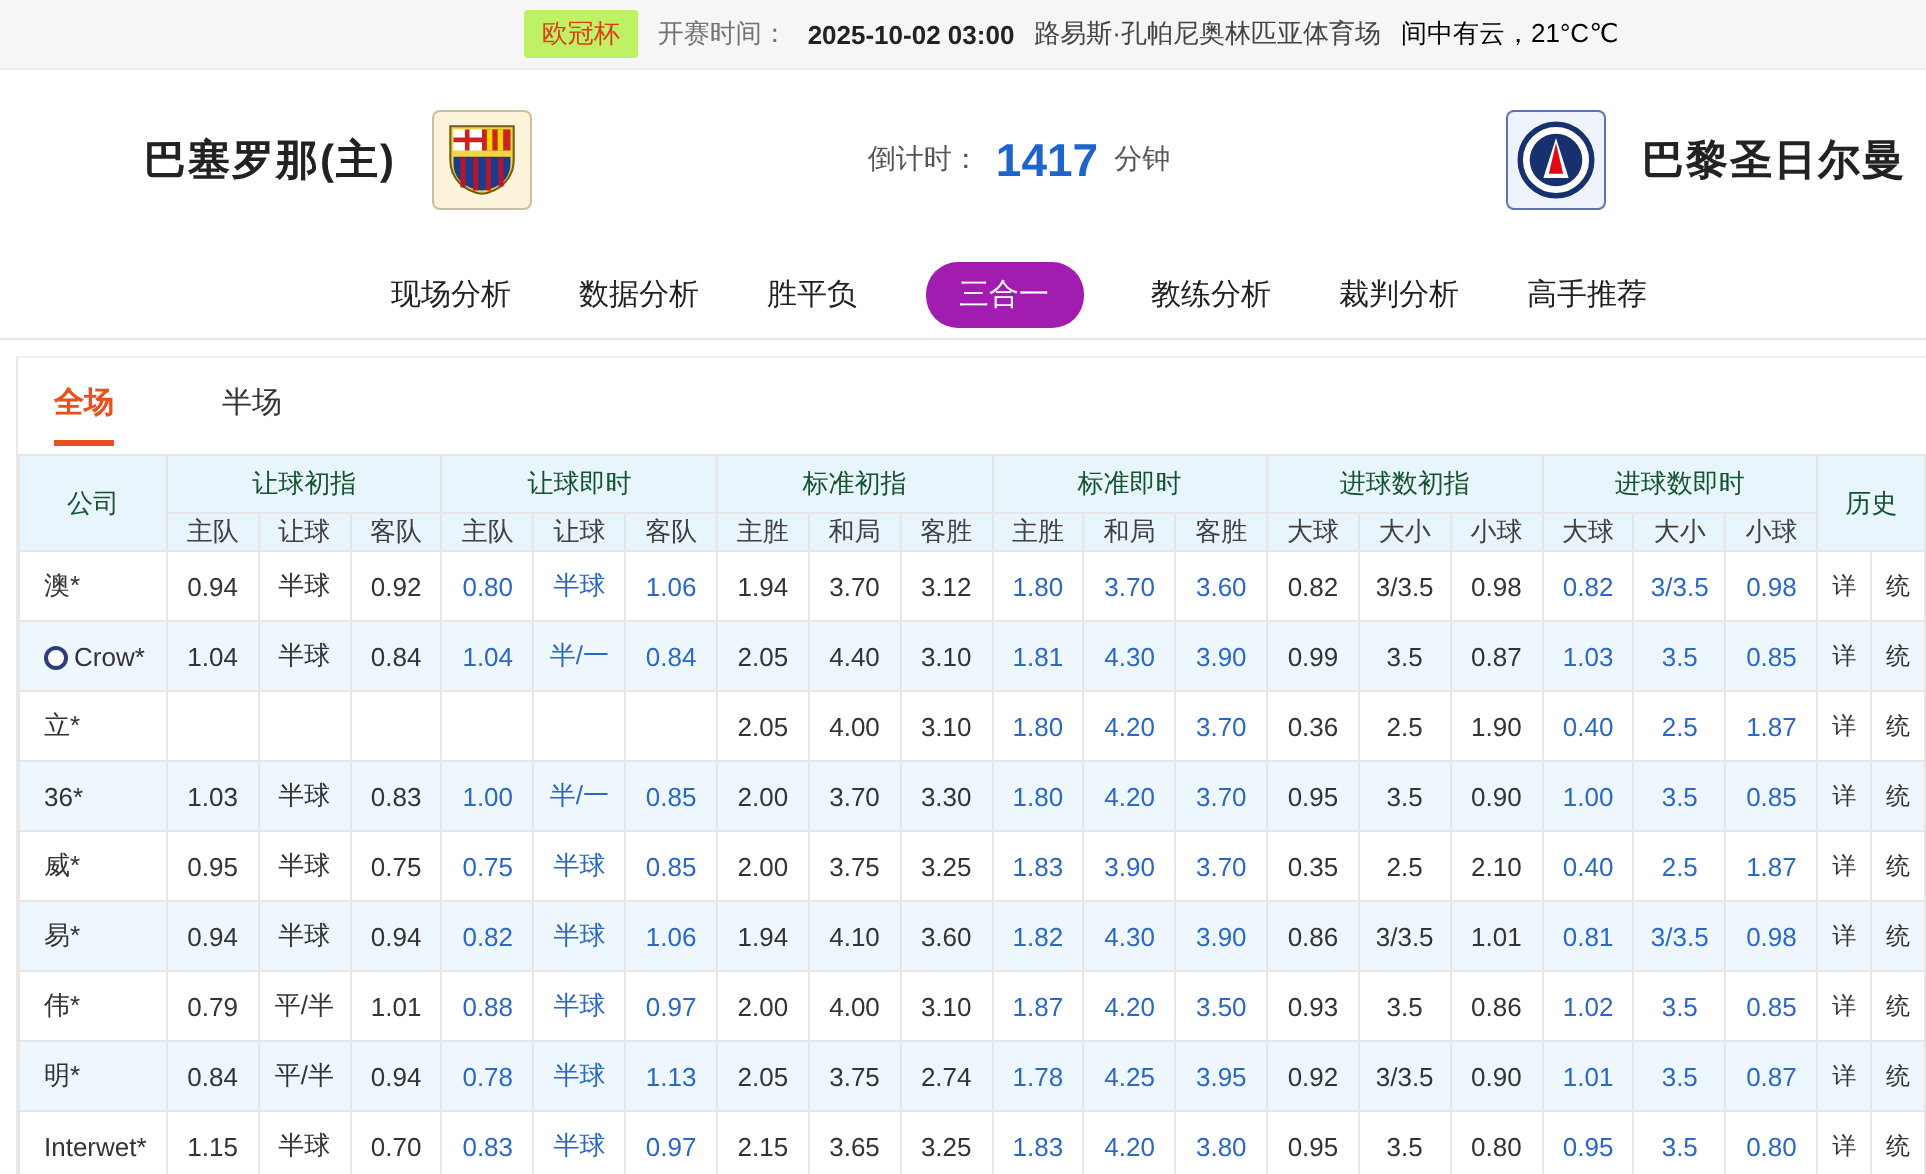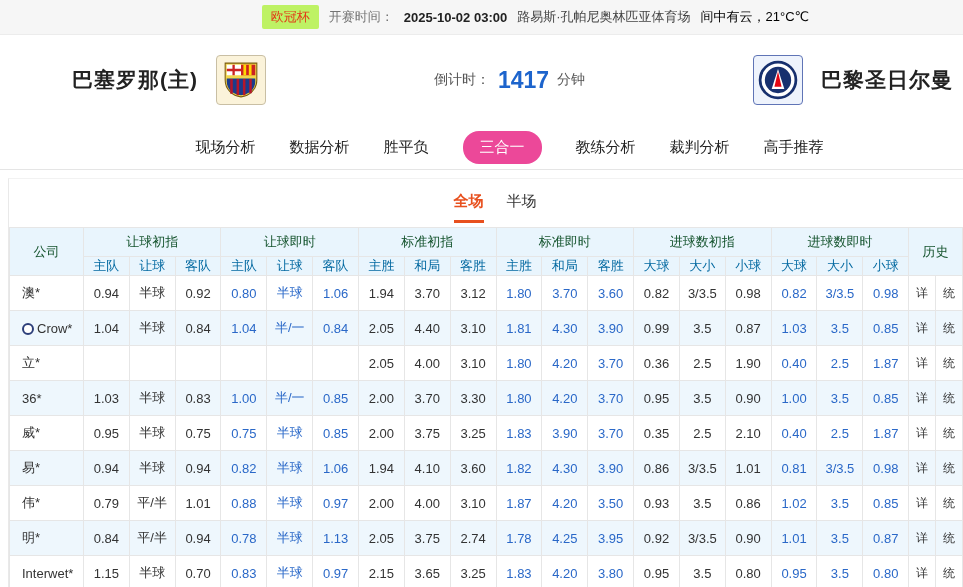--- a/index.html
+++ b/index.html
@@ -26,35 +26,35 @@
   .crest-box.barca { background:#fbf3da; border:1px solid #c9bfa4; }
   .crest-box.psg { background:#eef3fc; border:1px solid #5f74b6; }
   .countdown { flex:1; display:flex; align-items:center; justify-content:center; gap:6px; }
   .cd-label,.cd-unit { font-size:14px; color:#555; }
   .cd-val { font-size:23px; font-weight:bold; color:#1d64cc; margin:0 2px; }
 
   
   .nav { height:45px; display:flex; align-items:center; justify-content:center;
     gap:34px; border-bottom:1px solid #e5e5e5; padding-left:56px; }
   .nav-item { font-size:15px; color:#222; cursor:pointer; }
-  .nav-item.active { background:#ec4899; color:#fff; border-radius:16px; padding:7px 17px; }
+  .nav-item.active { background:#a21caf; color:#fff; border-radius:16px; padding:7px 17px; }
 
   
   .panel { margin:8px 0 0 8px; width:955px; overflow:hidden;
     border-left:1px solid #e9e9e9; border-top:1px solid #f2f2f2; }
-  .subtabs { display:flex; justify-content:center; gap:23px; padding-top:13px; margin-left:18px; }
+  .subtabs { display:flex; gap:54px; padding-top:13px; margin-left:18px; }
   .subtab { font-size:15px; color:#333; padding-bottom:9px; cursor:pointer; }
   .subtab.active { color:#e8501e; font-weight:bold; border-bottom:3px solid #e8501e; }
 
   
   table { border-collapse:collapse; table-layout:fixed; background:#fff; margin-top:4px; }
   th,td { border:1px solid #e6e6e6; text-align:center; overflow:hidden; white-space:nowrap; }
   thead th { background:#e9f5fd; font-weight:normal; font-size:13px; }
   thead tr:first-child th { height:29px; color:#14532d; }
-  th.col-h { height:14px; color:#0369a1; }
+  th.col-h { height:14px; color:#404040; }
   th.hist-h { color:#9a9a9a;font-family:Liberation Mono, monospace; }
   tbody td { height:35px; font-size:13px; color:#333; background:#fff; }
   tbody tr.alt td { background:#eef7fd; }
   td.live { color:#2a68c8; }
   td.company { text-align:left; padding-left:12px; }
   td.act { font-size:12px; cursor:pointer; }
   .co-icon { display:inline-block; width:12px; height:12px; border-radius:50%;
     border:2px solid #2d3f7a; background:#fff; vertical-align:-2px; margin-right:3px; }
 </style>
 </head>

